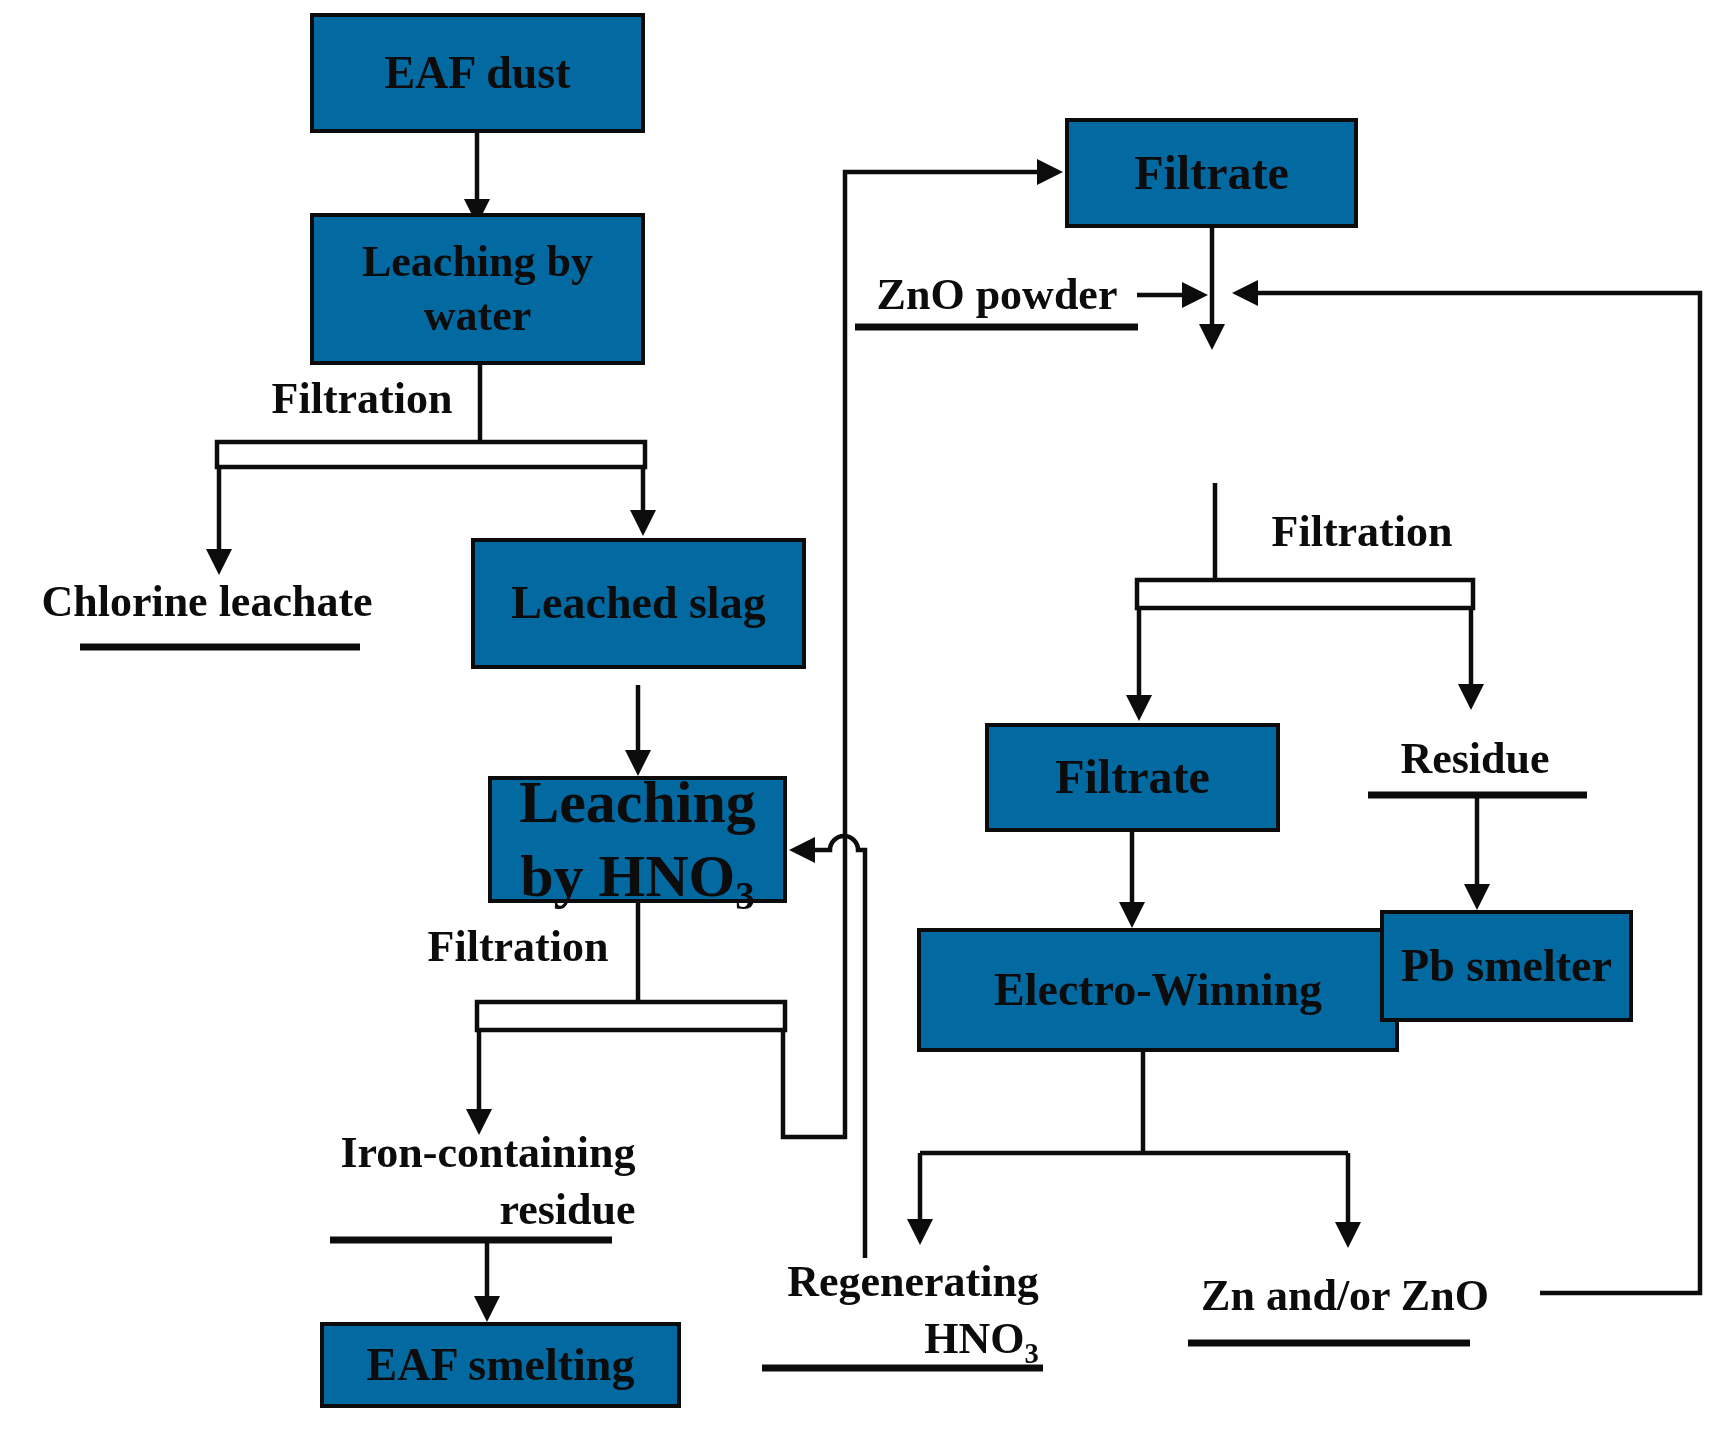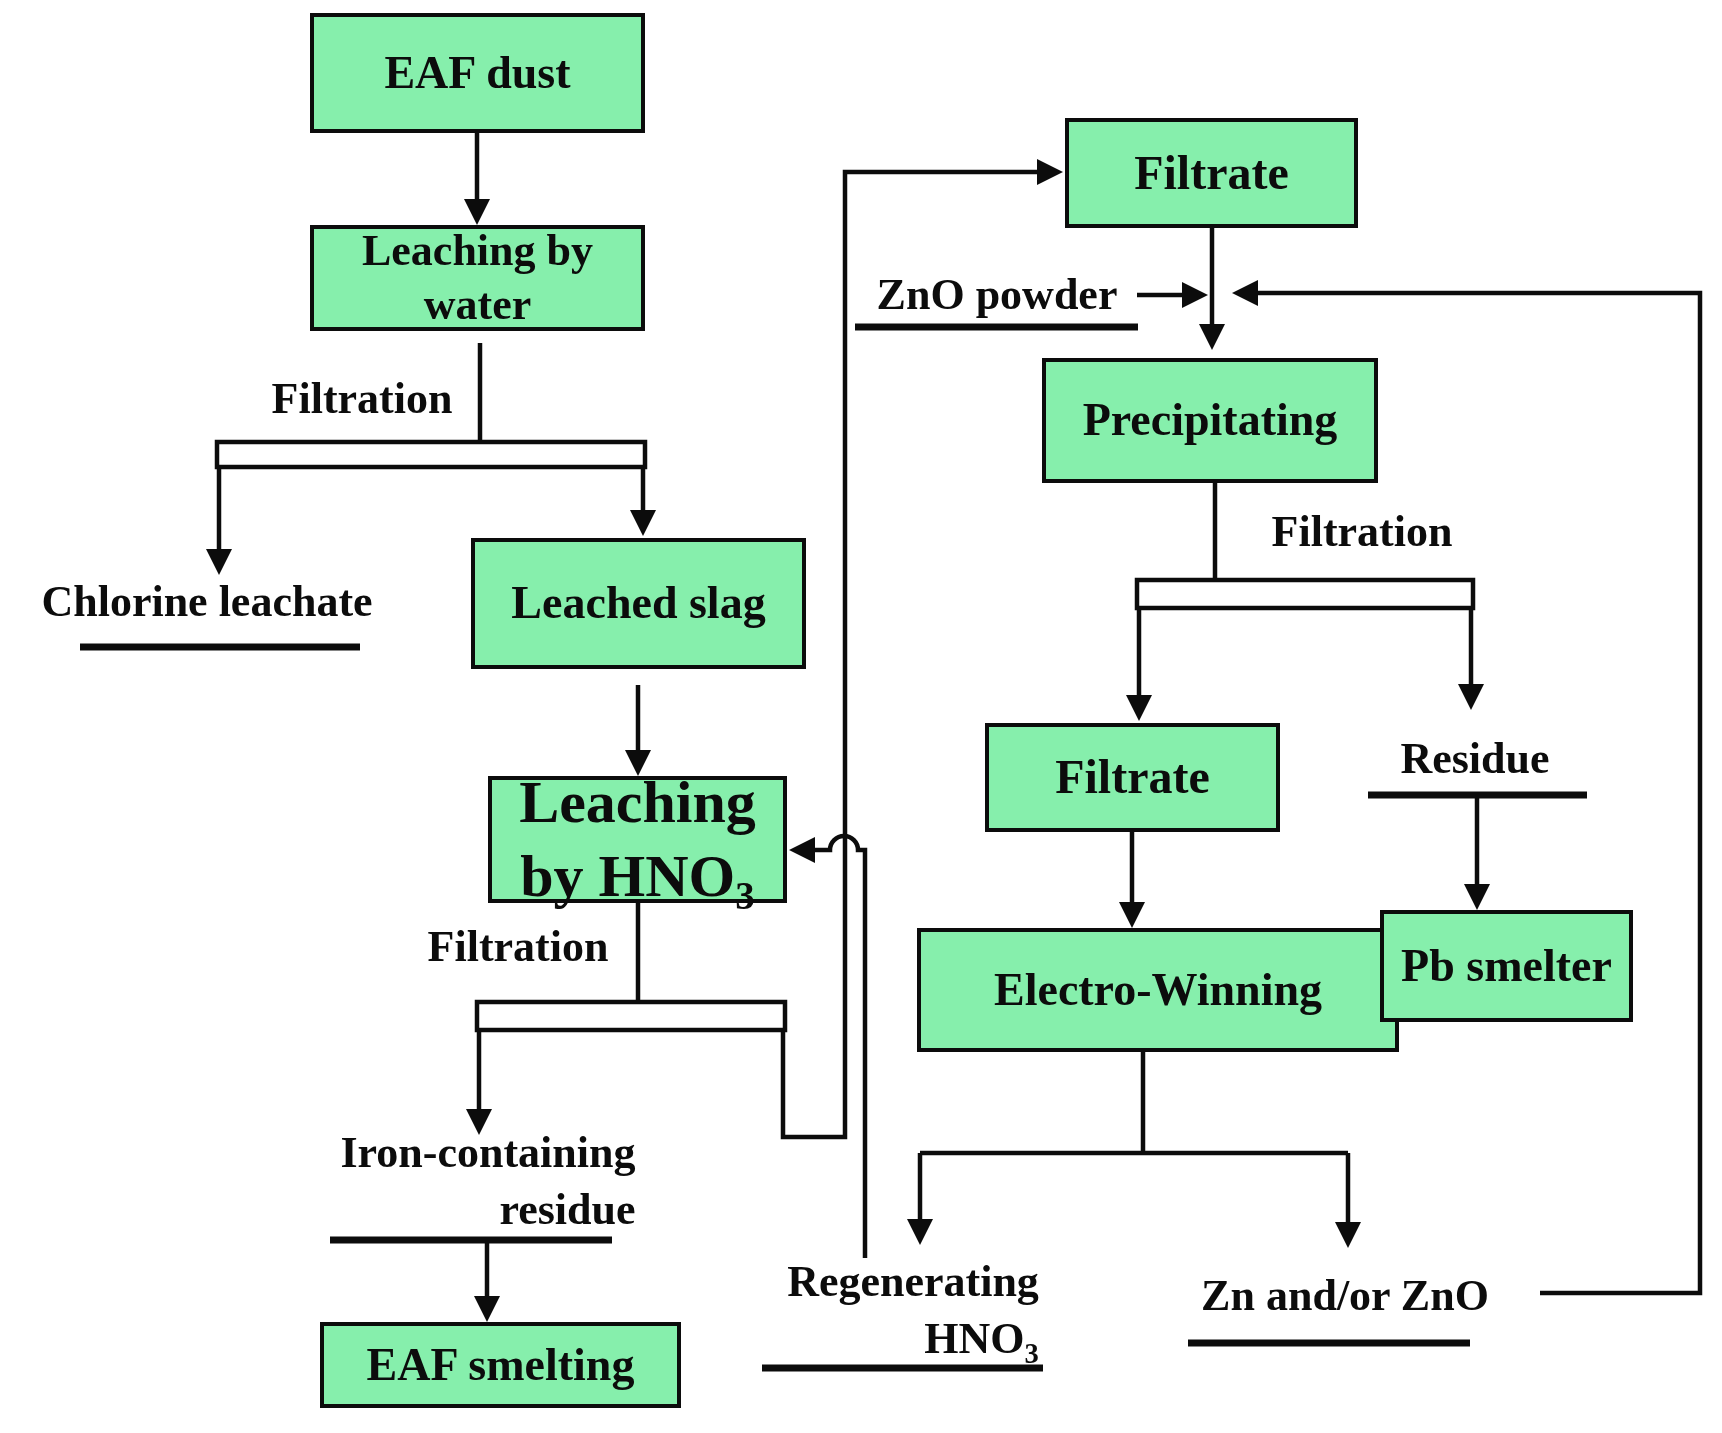--- a/index.html
+++ b/index.html
@@ -9,21 +9,21 @@
     color:#0c0c0c;overflow:hidden;
   }
   svg.wires{position:absolute;left:0;top:0;width:1722px;height:1433px;}
   svg.wires path, svg.wires rect, svg.wires line{
     fill:none;stroke:#0c0c0c;stroke-width:4.5;
   }
   svg.wires polygon{fill:#0c0c0c;stroke:none;}
   svg.wires .under{stroke-width:7;}
   .node{
     position:absolute;box-sizing:border-box;border:4.5px solid #0c0c0c;
-    background:#86efac;display:flex;flex-direction:column;
+    background:#0369a1;display:flex;flex-direction:column;
     align-items:center;justify-content:center;text-align:center;
     font-weight:bold;font-size:46px;line-height:1.22;
   }
   .lbl{
     position:absolute;transform:translate(-50%,-50%);white-space:nowrap;
     font-weight:bold;font-size:44px;text-align:right;line-height:1.3;
   }
   sub.s3{font-size:0.65em;line-height:0;}
 </style>
 </head>
@@ -143,41 +143,38 @@
       <path class="under" d="M 330 1240 H 612"></path>
       <path class="under" d="M 762 1368 H 1043"></path>
       <path class="under" d="M 1188 1343 H 1470"></path>
     </g>
   </svg>
 
   <div class="node" style="left:310px;top:13px;width:335px;height:120px;">
     <span>EAF dust</span>
   </div>
 
-  <div class="node" style="left:310px;top:225px;width:335px;height:106px;font-size:44px;">
+  <div class="node" style="left:310px;top:213px;width:335px;height:152px;font-size:44px;">
     <span>Leaching by</span>
     <span>water</span>
   </div>
 
   <div class="node" style="left:471px;top:538px;width:335px;height:131px;">
     <span>Leached slag</span>
   </div>
 
   <div class="node" style="left:488px;top:776px;width:299px;height:127px;font-size:60px;">
     <span>Leaching</span>
     <span><span>by HNO</span><sub class="s3">3</sub></span>
   </div>
 
   <div class="node" style="left:1065px;top:118px;width:293px;height:110px;font-size:48px;">
     <span>Filtrate</span>
   </div>
 
-  <div class="node" style="left:1042px;top:358px;width:336px;height:125px;">
-    <span>Precipitating</span>
-  </div>
 
   <div class="node" style="left:985px;top:723px;width:295px;height:109px;font-size:48px;">
     <span>Filtrate</span>
   </div>
 
   <div class="node" style="left:917px;top:928px;width:482px;height:124px;">
     <span>Electro-Winning</span>
   </div>
 
   <div class="node" style="left:1380px;top:910px;width:253px;height:112px;">

